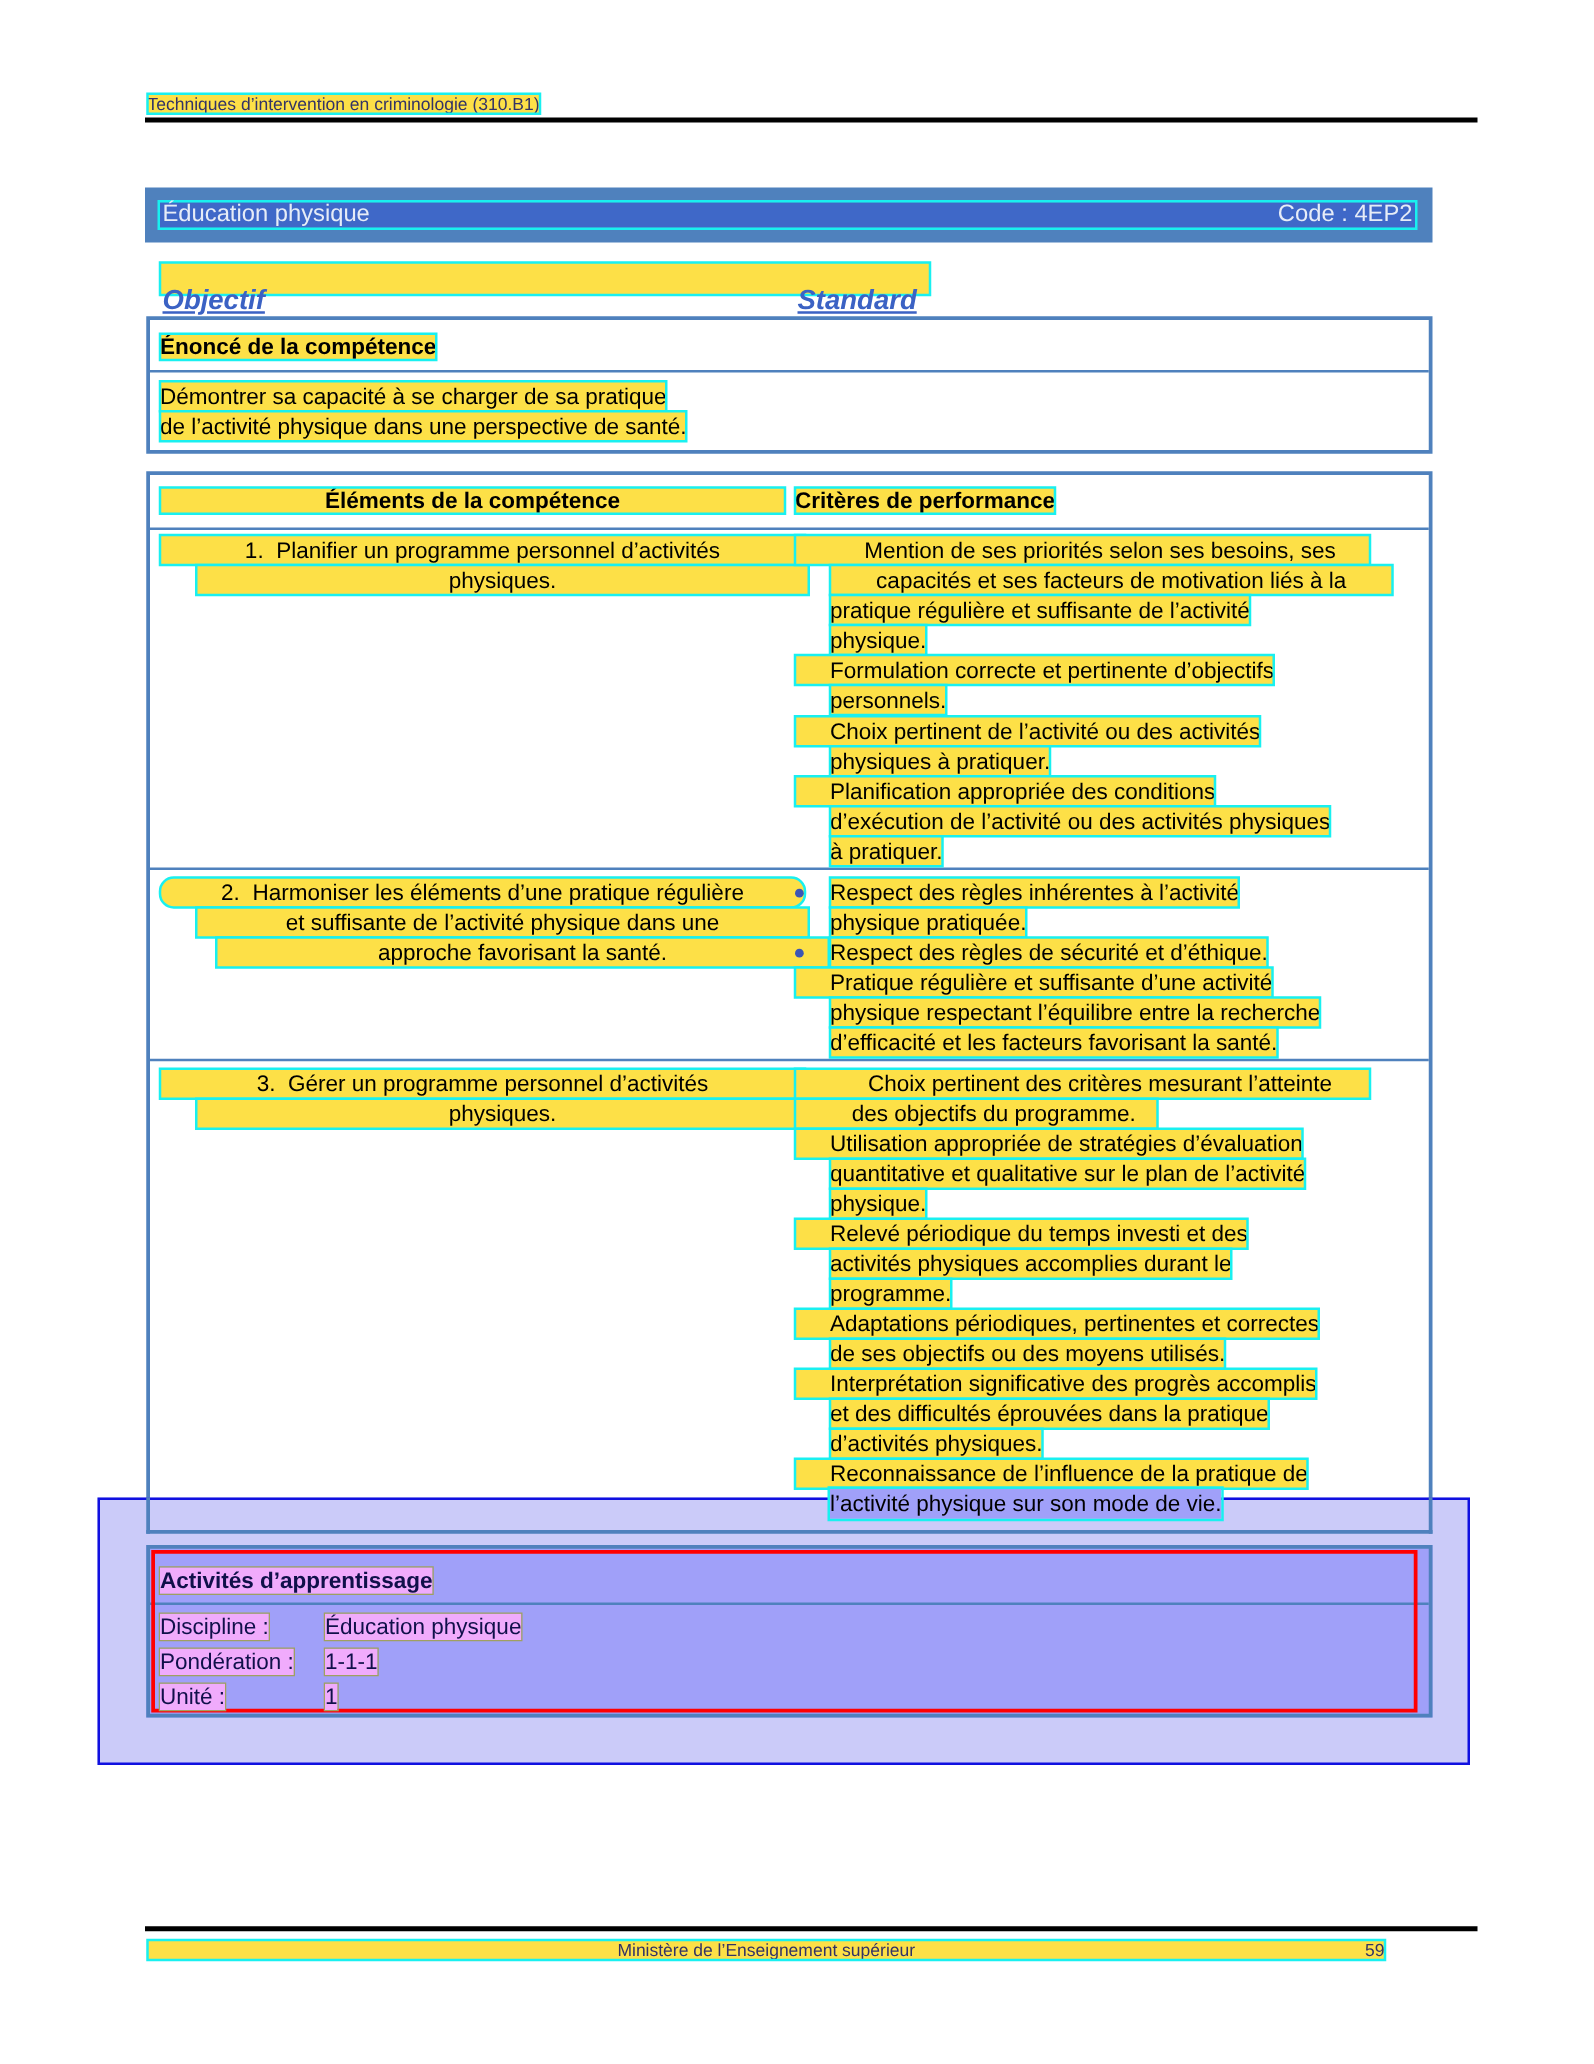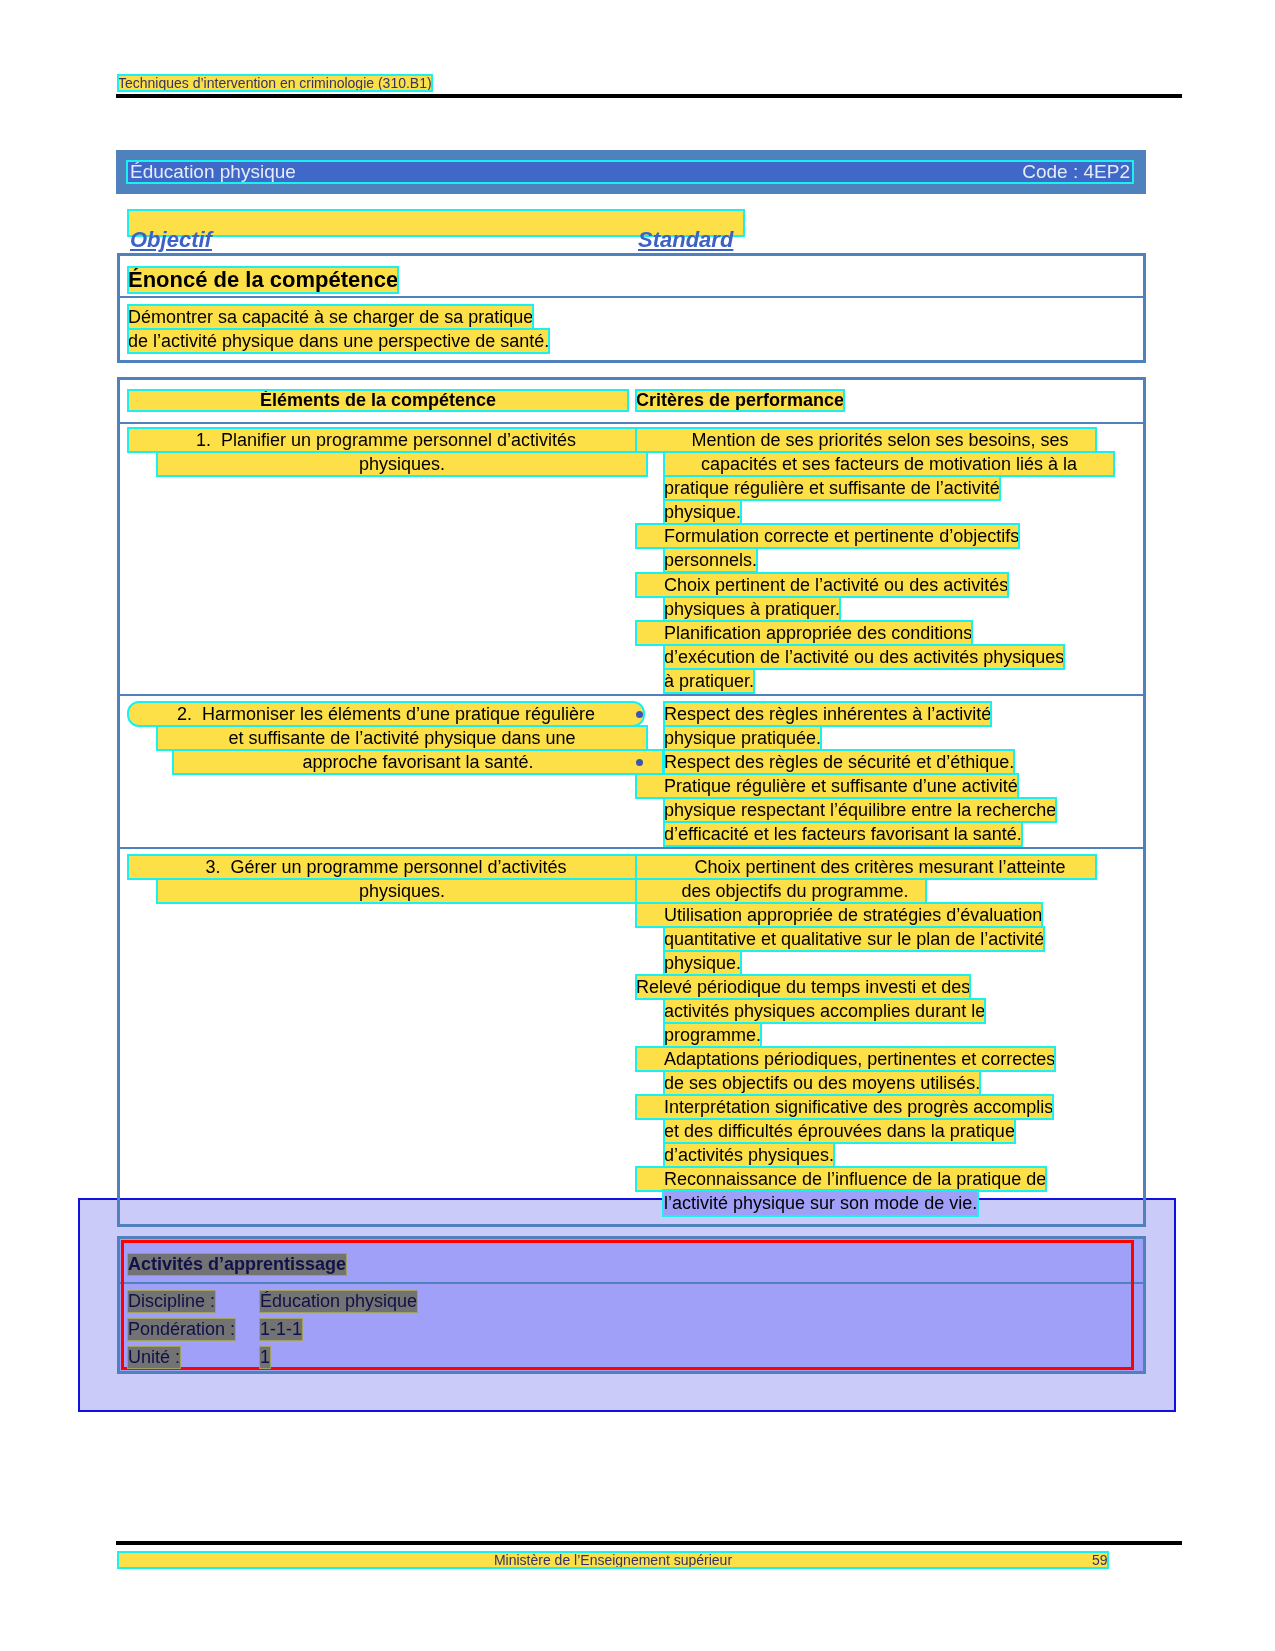--- a/index.html
+++ b/index.html
@@ -3,42 +3,42 @@
 <meta charset="utf-8">
 <style>
   html, body { margin: 0; padding: 0; }
   body {
     width: 1275px; height: 1651px; position: relative; background: #ffffff;
     font-family: "Liberation Sans", sans-serif; color: #000;
     overflow: hidden;
   }
   .abs { position: absolute; }
   .hl { background: #fde047; outline: 2px solid #19f0f0; outline-offset: -1px; text-align: center; }
-  .hl-dark { background: #737373; outline: 1px solid #a0a060; }
+  .hl-dark { background: #f0abfc; outline: 1px solid #a0a060; }
 
   #page-header-text { left: 118px; top: 75px; font-size: 14px; color: #333366; }
   #header-rule { left: 116px; top: 94px; width: 1066px; height: 4px; background: #000; }
 
   #course-banner { left: 116px; top: 150px; width: 1030px; height: 44px; background: #4f81bd; }
   #course-banner .inner { position: absolute; left: 12px; top: 12px; width: 1004px; height: 20px;
     background: #3f68c8; outline: 2px solid #19f0f0; }
   #course-title { position: absolute; left: 2px; top: -1px; color: #e6ecf7; font-size: 19px; }
   #course-code { position: absolute; right: 2px; top: -1px; color: #e6ecf7; font-size: 19px; }
 
   #objectif-bar { left: 128px; top: 210px; width: 616px; height: 26px; }
   #objectif-label, #standard-label { position: absolute; top: 17px; font-style: italic; font-weight: bold;
     font-size: 22px; color: #3b62c4; text-decoration: underline; }
   #objectif-label { left: 2px; }
   #standard-label { left: 510px; }
 
   .box { border: 3px solid #4f81bd; background: #fff; box-sizing: border-box; }
   .rule { position: absolute; left: 0; right: 0; height: 2px; background: #4f81bd; }
 
   #enonce-box { left: 117px; top: 253px; width: 1029px; height: 110px; }
-  #enonce-title { left: 128px; top: 267px; font-weight: bold; font-size: 22px; color: #000; }
+  #enonce-title { left: 128px; top: 267px; font-weight: bold; font-size: 18px; color: #000; }
   .body-text { font-size: 18px; line-height: 24px; color: #000; }
 
   #elements-box { left: 117px; top: 377px; width: 1029px; height: 850px; }
   .colhead { font-weight: bold; font-size: 18px; }
 
   .bullet-dot { position: absolute; width: 7px; height: 7px; border-radius: 50%; background: #3b55b5; }
 
   #overlay-blue { left: 78px; top: 1198px; width: 1098px; height: 214px; background: #cbcbf9; border: 2px solid #1010e0; box-sizing: border-box; }
   #activities-box { left: 117px; top: 1236px; width: 1029px; height: 138px; background: #a0a0f9; border: 3px solid #4f81bd; box-sizing: border-box; }
   #activities-red { left: 121px; top: 1240px; width: 1013px; height: 130px; border: 3px solid #ff0000; box-sizing: border-box; }
@@ -125,21 +125,21 @@
 <div class="bullet-dot abs" style="left:636px; top:864px;"></div>
 <div class="abs hl body-text" style="left:636px; top:855px; width:460px; padding-left:28px; box-sizing:border-box;">Choix pertinent des critères mesurant l’atteinte</div>
 <div class="abs hl body-text" style="left:636px; top:879px; width:290px; padding-left:28px; box-sizing:border-box;">des objectifs du programme.</div>
 
 <div class="bullet-dot abs" style="left:638px; top:912px;"></div>
 <div class="abs hl body-text" style="left:636px; top:903px; padding-left:28px;">Utilisation appropriée de stratégies d’évaluation</div>
 <div class="abs hl body-text" style="left:664px; top:927px;">quantitative et qualitative sur le plan de l’activité</div>
 <div class="abs hl body-text" style="left:664px; top:951px;">physique.</div>
 
 <div class="bullet-dot abs" style="left:638px; top:984px;"></div>
-<div class="abs hl body-text" style="left:636px; top:975px; ">Relevé périodique du temps investi et des</div>
+<div class="abs hl body-text" style="left:636px; top:975px; padding-left:28px;">Relevé périodique du temps investi et des</div>
 <div class="abs hl body-text" style="left:664px; top:999px;">activités physiques accomplies durant le</div>
 <div class="abs hl body-text" style="left:664px; top:1023px;">programme.</div>
 
 <div class="bullet-dot abs" style="left:638px; top:1056px;"></div>
 <div class="abs hl body-text" style="left:636px; top:1047px; padding-left:28px;">Adaptations périodiques, pertinentes et correctes</div>
 <div class="abs hl body-text" style="left:664px; top:1071px;">de ses objectifs ou des moyens utilisés.</div>
 
 <div class="bullet-dot abs" style="left:638px; top:1104px;"></div>
 <div class="abs hl body-text" style="left:636px; top:1095px; padding-left:28px;">Interprétation significative des progrès accomplis</div>
 <div class="abs hl body-text" style="left:664px; top:1119px;">et des difficultés éprouvées dans la pratique</div>

